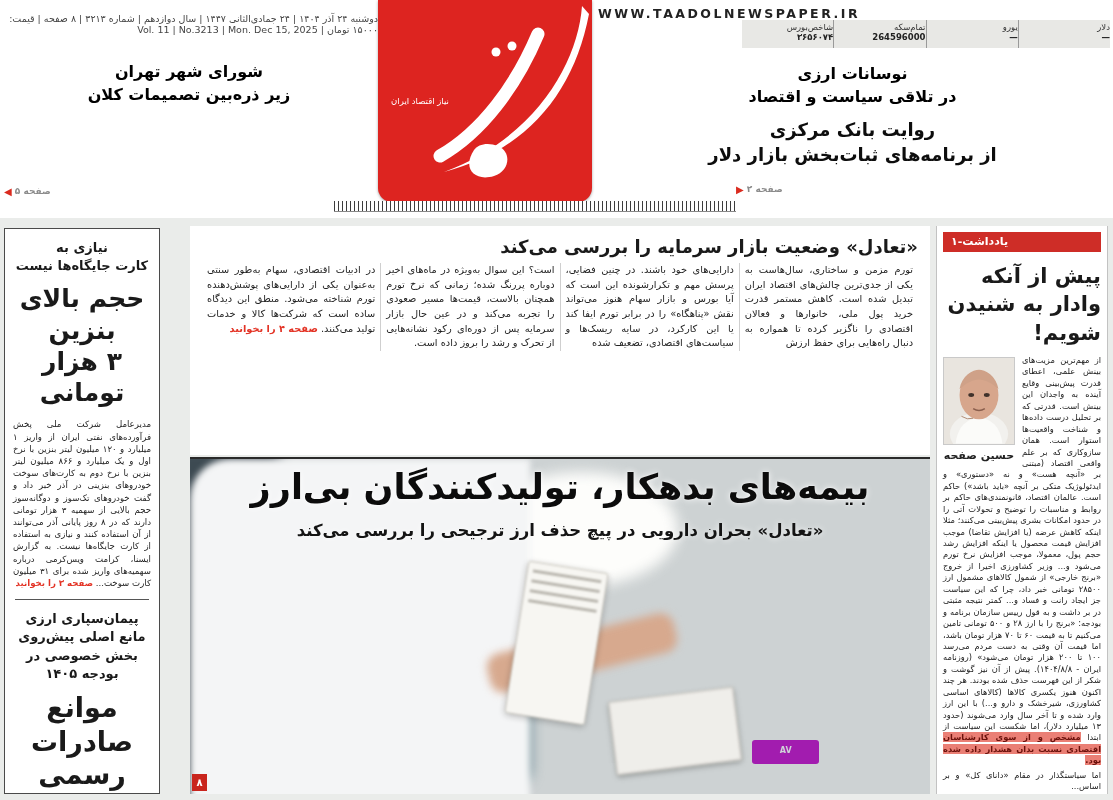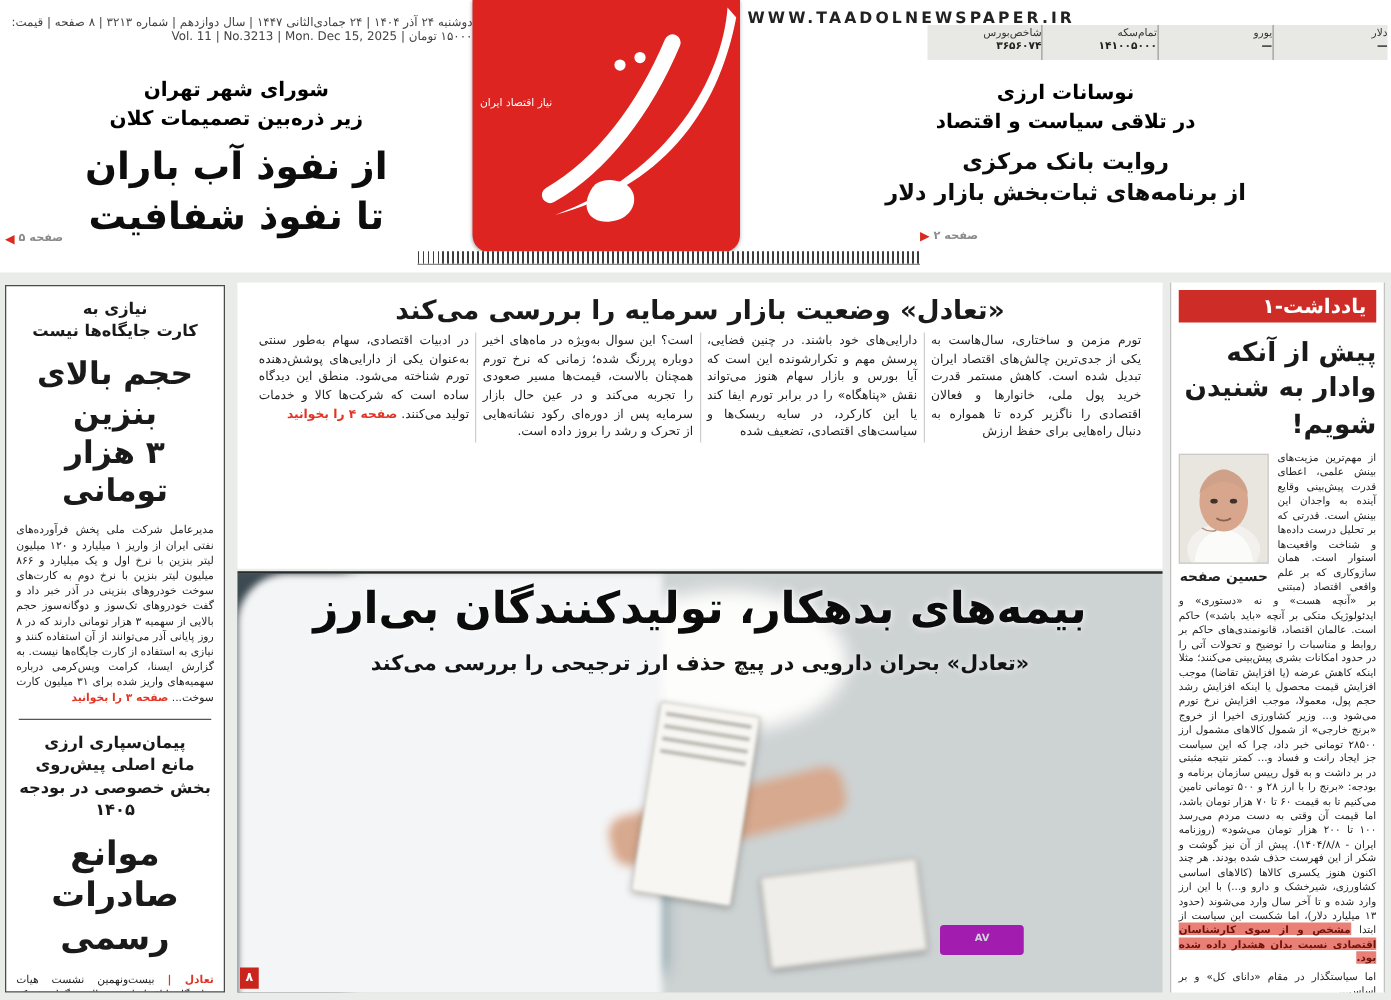--- a/index.html
+++ b/index.html
@@ -29,22 +29,22 @@
   .market-value { font-size:8.5px; font-weight:bold; color:#222; }
 
   
   .logo {
     position:absolute; left:378px; top:0; width:214px; height:202px;
     background:#dd2420; border-radius:0 0 14px 14px; overflow:hidden;
     box-shadow:0 1px 3px rgba(0,0,0,.35);
   }
   .logo svg { position:absolute; inset:0; }
   .logo-tagline {
-    position:absolute; left:6px; top:78px; width:72px;
-    color:#fff; font-size:8.5px; letter-spacing:1px; direction:rtl; text-align:left;
+    position:absolute; left:6px; top:96px; width:72px;
+    color:#fff; font-size:8.5px; letter-spacing:1px; direction:rtl; text-align:center;
   }
   .ruler {
     position:absolute; left:334px; top:201px; width:402px; height:11px;
     background:
       repeating-linear-gradient(to right, #3c3c3c 0 1px, transparent 1px 4px);
     border-bottom:1px solid #888; background-color:#fff;
   }
 
   
   .tophead { position:absolute; text-align:center; direction:rtl; }
@@ -57,37 +57,37 @@
   .page-marker { position:absolute; font-size:9px; font-weight:bold; color:#8a8a8a; }
   .tri { color:#da2b1f; font-size:10px; vertical-align:-1px; }
   .marker-left  { left:4px; top:186px; }
   .marker-right { left:736px; top:184px; }
 
   
   .lower { position:absolute; left:0; top:218px; width:1113px; height:582px; background:#eaecea; }
 
   
   .sidebar {
-    position:absolute; left:4px; top:228px; width:176px; height:566px;
+    position:absolute; left:4px; top:228px; width:156px; height:566px;
     background:#fff; border:1px solid #4a4a4a; padding:10px 8px 6px;
     direction:rtl; overflow:hidden;
   }
   .sb-kicker { text-align:center; font-size:13px; font-weight:bold; line-height:1.4; }
   .sb-h1 { text-align:center; font-size:25px; font-weight:bold; line-height:1.25; margin:8px 0 10px; }
   .sb-h2 { text-align:center; font-size:27px; font-weight:bold; line-height:1.25; margin:8px 0 10px; }
   .sb-body { font-size:8.6px; line-height:1.42; text-align:justify; color:#222; }
   .sb-rule { border-top:1px solid #555; margin:10px 2px; }
   .red-inline { color:#e33325; font-weight:bold; }
 
   
   .main-box {
     position:absolute; left:190px; top:226px; width:740px; height:229px;
     background:#fff; padding:10px 12px 0; direction:rtl;
   }
-  .main-kicker { text-align:center; font-size:21px; font-weight:bold; }
+  .main-kicker { font-size:18px; font-weight:bold; }
   .main-headline {
     text-align:center; font-size:57px; font-weight:bold; letter-spacing:-1px;
     line-height:1.45; color:#0a0a0a; margin-top:-4px;
   }
   .lead-cols { display:flex; margin-top:6px; }
   .lead-col { flex:1; font-size:9.8px; line-height:1.5; text-align:justify; color:#222; padding:0 5px; }
   .lead-col + .lead-col { border-right:1px solid #cfcfcf; }
 
   
   .photo {
@@ -136,22 +136,22 @@
     text-align:center; line-height:17px;
   }
 
   
   .note {
     position:absolute; left:936px; top:226px; width:172px; height:568px;
     background:#fff; border-left:1px solid #c2c2c2; border-right:1px solid #c2c2c2;
     padding:6px 6px 0; direction:rtl; overflow:hidden;
   }
   .note-label {
-    background:#ce2d27; color:#fff; font-size:16px; font-weight:bold;
-    padding:3px 8px 4px; text-align:right; direction:rtl;
+    background:#ce2d27; color:#fff; font-size:11px; font-weight:bold;
+    padding:3px 8px 4px; text-align:left; direction:rtl;
   }
   .note-headline { font-size:21px; font-weight:bold; line-height:1.35; margin:10px 0 8px; }
   .note-body { font-size:8.3px; line-height:1.38; text-align:justify; color:#222; }
   .author-float { float:left; width:72px; margin:2px 7px 2px 0; }
   .author-photo { width:72px; height:88px; background:#e8e4de; border:1px solid #c9c9c9; overflow:hidden; }
   .author-name { text-align:center; font-size:11px; font-weight:bold; margin-top:3px; }
   .hl { background:rgba(226,77,64,.72); color:#6b120c; font-weight:bold; }
   .note-last { margin-top:3px; }
 </style>
 </head>
@@ -164,21 +164,21 @@
   <div class="market-cell">
     <div class="market-label">دلار</div>
     <div class="market-value">—</div>
   </div>
   <div class="market-cell">
     <div class="market-label">یورو</div>
     <div class="market-value">—</div>
   </div>
   <div class="market-cell">
     <div class="market-label">تمام‌سکه</div>
-    <div class="market-value">۱۴۱۰۰۵۰۰۰</div>
+    <div class="market-value">264596000</div>
   </div>
   <div class="market-cell">
     <div class="market-label">شاخص‌بورس</div>
     <div class="market-value">۳۶۵۶۰۷۴</div>
   </div>
 </div>
 
 <div class="logo" aria-label="تعادل">
   <svg viewBox="0 0 214 202">
     <path d="M204,6 C200,62 158,138 66,172 C150,150 196,92 211,14 Z" fill="#ffffff"></path>
@@ -187,22 +187,20 @@
     <circle cx="118" cy="52" r="4.5" fill="#ffffff"></circle>
     <circle cx="134" cy="46" r="4.5" fill="#ffffff"></circle>
   </svg>
   <div class="logo-tagline">نیاز اقتصاد ایران</div>
 </div>
 <div class="ruler"></div>
 
 <div class="tophead block-left">
   <div class="tophead-kicker ml">شورای شهر تهران
 زیر ذره‌بین تصمیمات کلان</div>
-  <div class="tophead-h ml">از نفوذ آب باران
-تا نفوذ شفافیت</div>
 </div>
 <div class="page-marker marker-left">
   <span class="tri">◀</span>
   <span>صفحه ۵</span>
 </div>
 
 <div class="tophead block-right">
   <div class="tophead-kicker ml">نوسانات ارزی
 در تلاقی سیاست و اقتصاد</div>
   <div class="tophead-h ml">روایت بانک مرکزی

